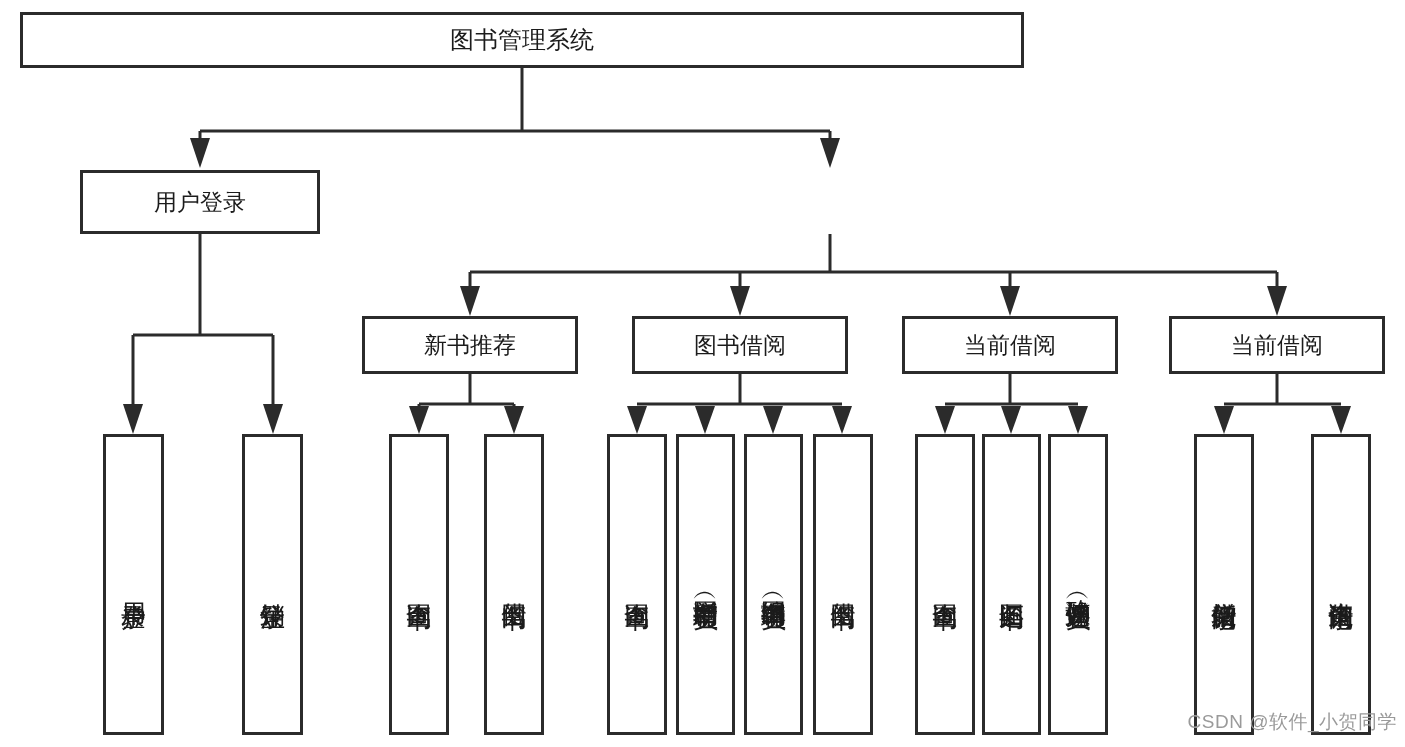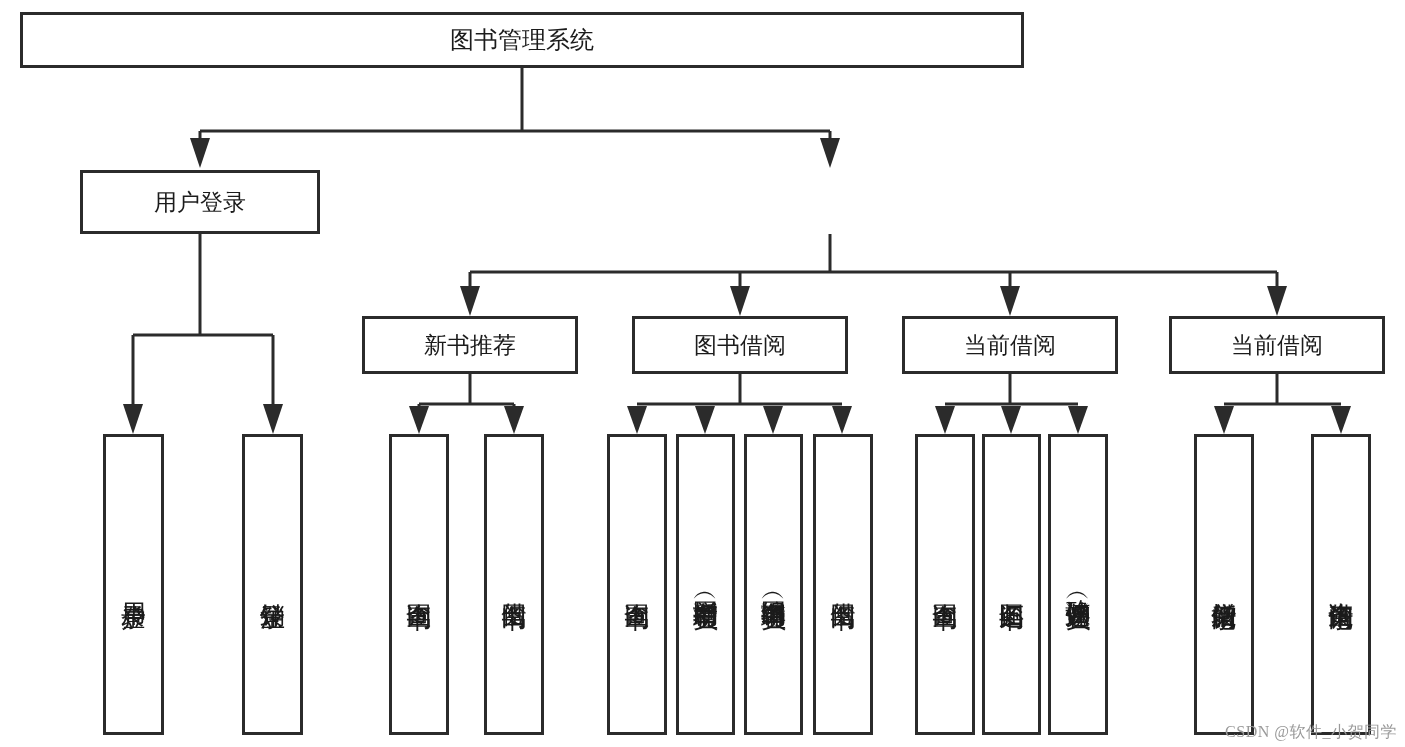--- a/index.html
+++ b/index.html
@@ -75,24 +75,24 @@
     font-size: 23px;
     color: #1b1b1b;
     white-space: nowrap;
   }
   .hbox.title-box {
     font-size: 24px;
   }
   .watermark {
     position: absolute;
     right: 8px;
-    bottom: 4px;
-    font-size: 16px;
+    bottom: 12px;
+    font-size: 19px;
     color: #9a9a9a;
-    font-family: Liberation Serif, serif;
+    font-family: Liberation Sans, sans-serif;
     white-space: nowrap;
     letter-spacing: 0.5px;
     pointer-events: none;
   }
 </style>
 </head>
 <body>
 
 <div id="diagram-root">
 

